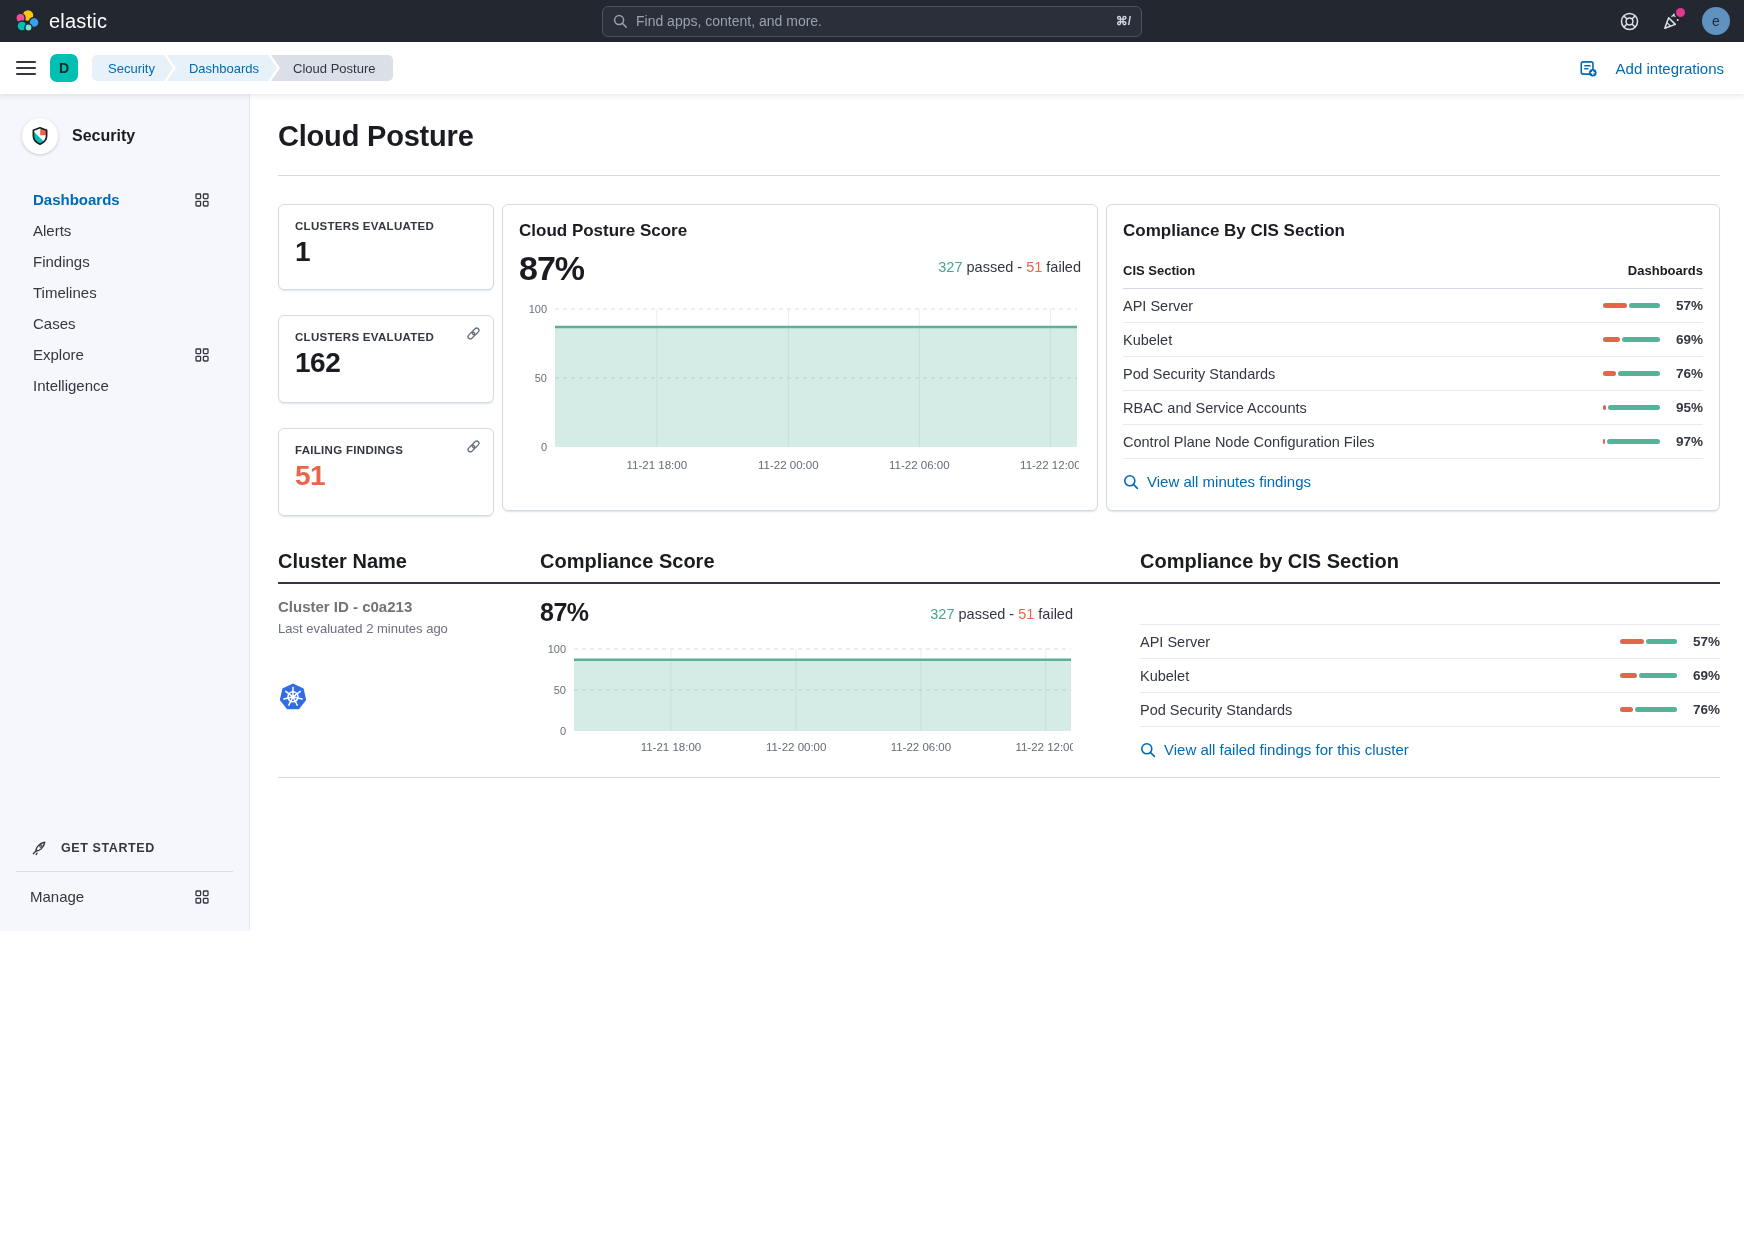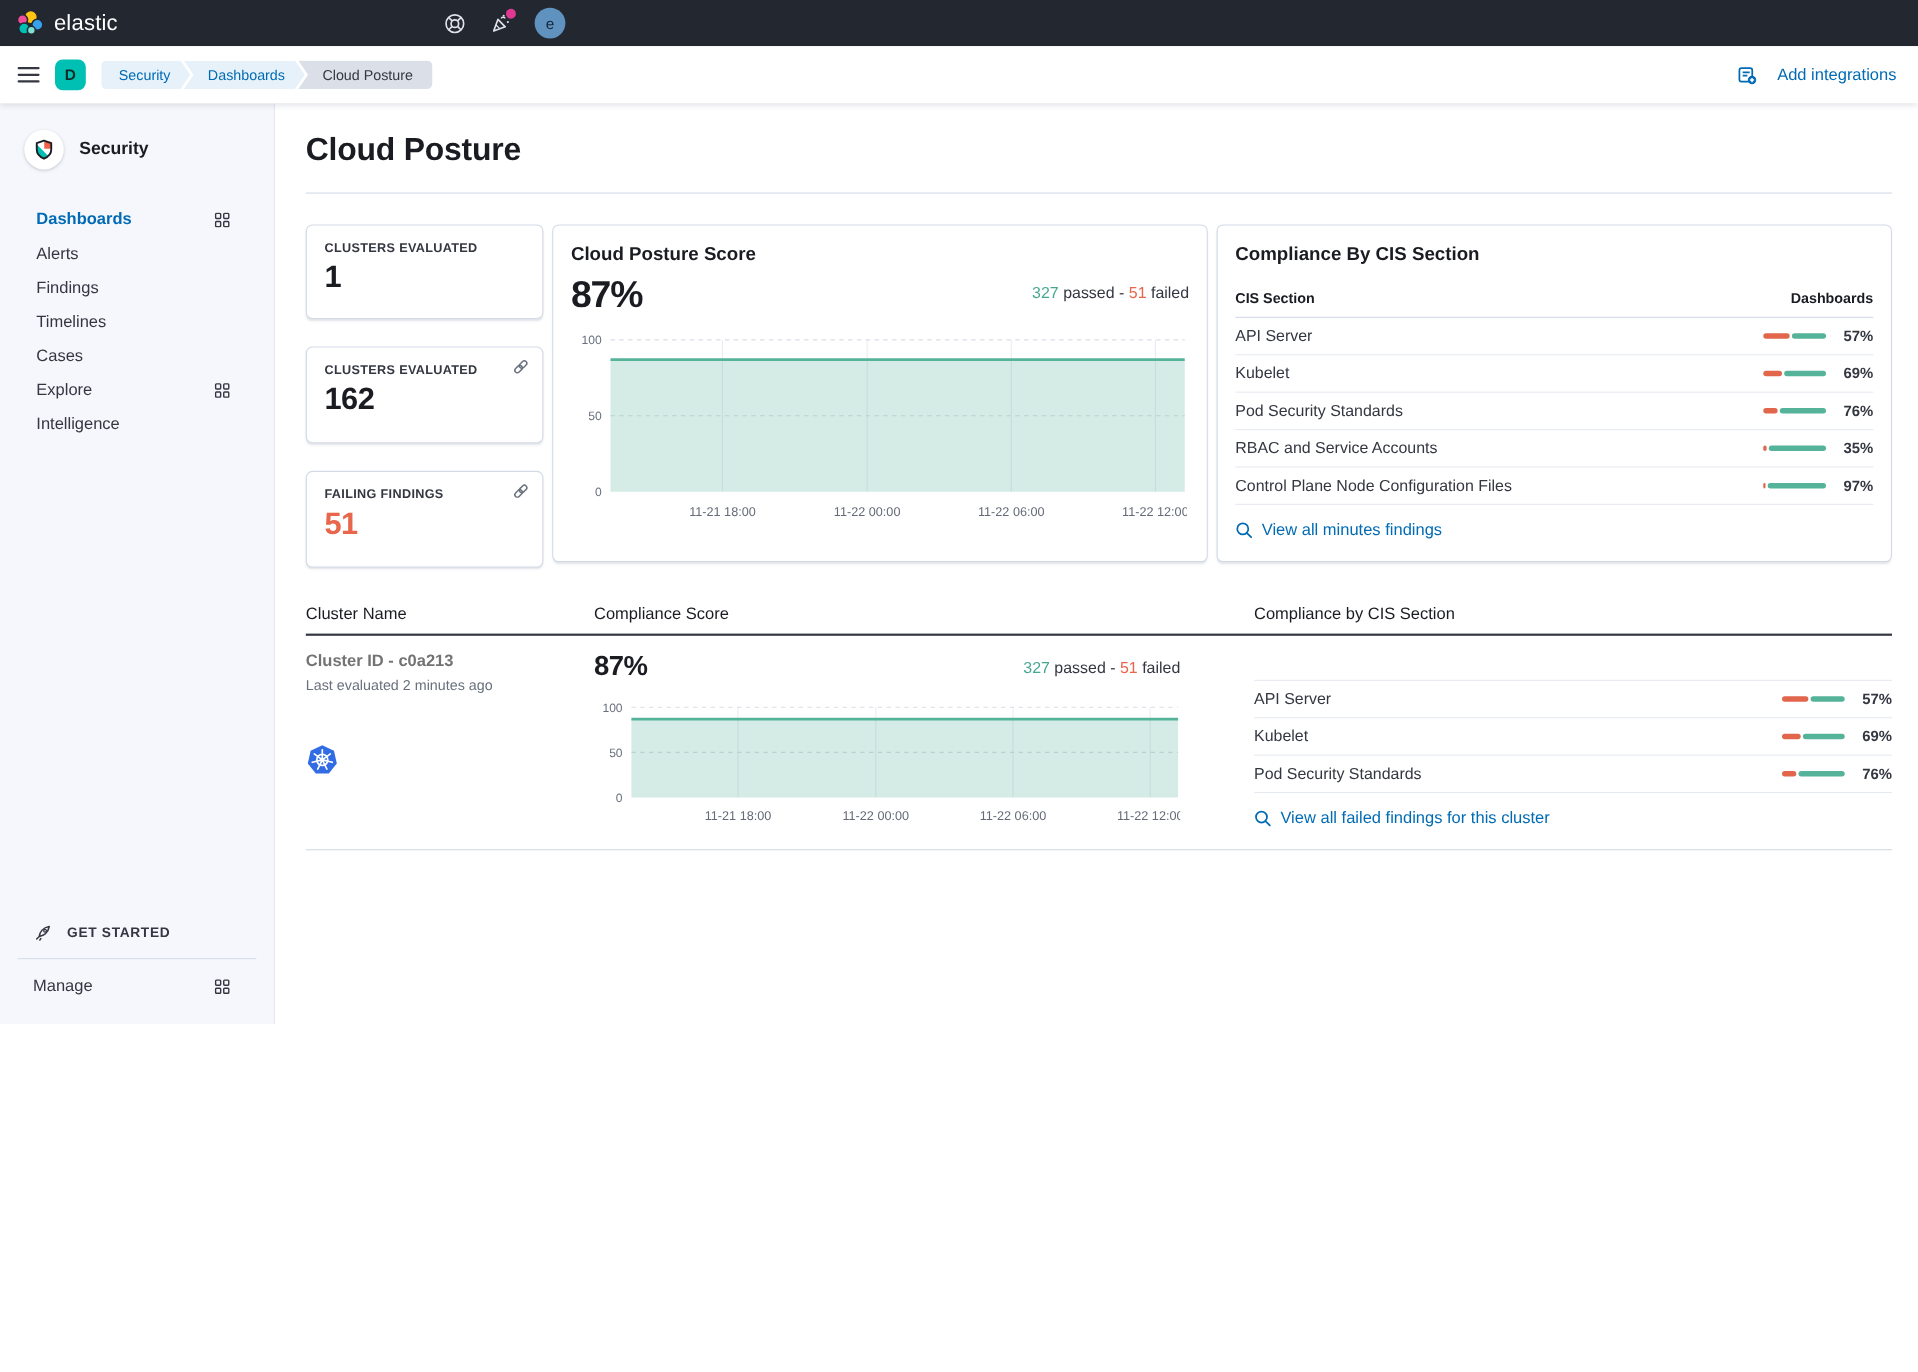--- a/index.html
+++ b/index.html
@@ -87,21 +87,21 @@
   .cis-val { display:flex; align-items:center; gap:9px; }
   .mini-bar { width:57px; height:5px; display:flex; gap:2px; }
   .mini-bar .seg-r { background:#e2664c; border-radius:3px; height:100%; }
   .mini-bar .seg-g { background:#54b399; border-radius:3px; height:100%; }
   .cis-pct { font-size:13.5px; font-weight:700; color:#343741; width:34px; text-align:right; }
   .view-link { display:flex; align-items:center; gap:8px; color:#006bb4; font-size:15px; font-weight:500; margin-top:14px; cursor:pointer; }
 
   
   .cluster-section { margin-top:34px; }
   .ct-head { display:grid; grid-template-columns:262px 600px 1fr; padding-bottom:9px; border-bottom:2px solid #343741; }
-  .ct-head span { font-size:15px; font-weight:400; color:#1a1c21; }
+  .ct-head span { font-size:20px; font-weight:700; color:#1a1c21; }
   .ct-row { display:grid; grid-template-columns:262px 600px 1fr; padding:14px 0 16px 0; border-bottom:1px solid #d3dae6; }
   .cluster-name { font-size:15px; font-weight:700; color:#737373; }
   .cluster-sub { font-size:13px; color:#69707d; margin-top:6px; }
   .k8s-wrap { margin-top:46px; }
   .mid-col { width:533px; }
   .mid-head { display:flex; justify-content:space-between; align-items:flex-start; }
   .mid-score { font-size:25px; font-weight:700; color:#1a1c21; letter-spacing:-.5px; }
   .right-col .cis-rows { margin-top:26px; border-top:1px solid #e6eaf1; }
 
   svg text { font-family:"Liberation Sans",sans-serif; }
@@ -114,20 +114,30 @@
   <div class="top-header">
     <div class="brand">
       <svg width="26" height="26" viewBox="0 0 26 26">
         <circle cx="14" cy="7.5" r="6" fill="#fec514" stroke="#232730" stroke-width="1.4"></circle>
         <circle cx="6.5" cy="10" r="4.6" fill="#f04e98" stroke="#232730" stroke-width="1.4"></circle>
         <circle cx="20" cy="14.5" r="5" fill="#36a2ef" stroke="#232730" stroke-width="1.4"></circle>
         <circle cx="8" cy="18" r="5" fill="#00bfb3" stroke="#232730" stroke-width="1.4"></circle>
         <circle cx="14.5" cy="19.5" r="3.6" fill="#7de2d1" stroke="#232730" stroke-width="1.4"></circle>
       </svg>
       <span class="brand-name">elastic</span>
+    </div>
+    <div class="search-wrap">
+      <div class="search-box">
+        <svg width="15" height="15" viewBox="0 0 16 16">
+          <circle cx="6.5" cy="6.5" r="4.8" fill="none" stroke="#98a2b3" stroke-width="1.6"></circle>
+          <line x1="10.2" y1="10.2" x2="14.2" y2="14.2" stroke="#98a2b3" stroke-width="1.6" stroke-linecap="round"></line>
+        </svg>
+        <input type="text" placeholder="Find apps, content, and more." style="">
+        <span class="search-kbd">⌘/</span>
+      </div>
     </div>
     <div class="header-right">
       <div class="icon-btn">
         <svg width="21" height="21" viewBox="0 0 22 22">
           <circle cx="11" cy="11" r="8.4" fill="none" stroke="#dfe2e8" stroke-width="1.6"></circle>
           <circle cx="11" cy="11" r="3.6" fill="none" stroke="#dfe2e8" stroke-width="1.6"></circle>
           <line x1="5.2" y1="5.2" x2="8.4" y2="8.4" stroke="#dfe2e8" stroke-width="1.6"></line>
           <line x1="16.8" y1="5.2" x2="13.6" y2="8.4" stroke="#dfe2e8" stroke-width="1.6"></line>
           <line x1="5.2" y1="16.8" x2="8.4" y2="13.6" stroke="#dfe2e8" stroke-width="1.6"></line>
           <line x1="16.8" y1="16.8" x2="13.6" y2="13.6" stroke="#dfe2e8" stroke-width="1.6"></line>
@@ -352,21 +362,21 @@
                   <span class="cis-pct">76%</span>
                 </div>
               </div>
               <div class="cis-row">
                 <span class="cis-name">RBAC and Service Accounts</span>
                 <div class="cis-val">
                   <div class="mini-bar">
                     <div class="seg-r" style="width: 5%;"></div>
                     <div class="seg-g" style="width: 95%;"></div>
                   </div>
-                  <span class="cis-pct">35%</span>
+                  <span class="cis-pct">95%</span>
                 </div>
               </div>
               <div class="cis-row">
                 <span class="cis-name">Control Plane Node Configuration Files</span>
                 <div class="cis-val">
                   <div class="mini-bar">
                     <div class="seg-r" style="width: 3%;"></div>
                     <div class="seg-g" style="width: 97%;"></div>
                   </div>
                   <span class="cis-pct">97%</span>

